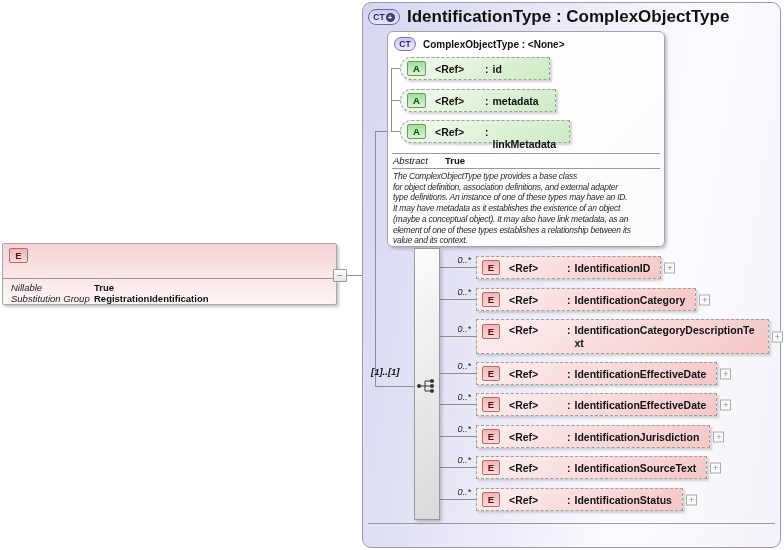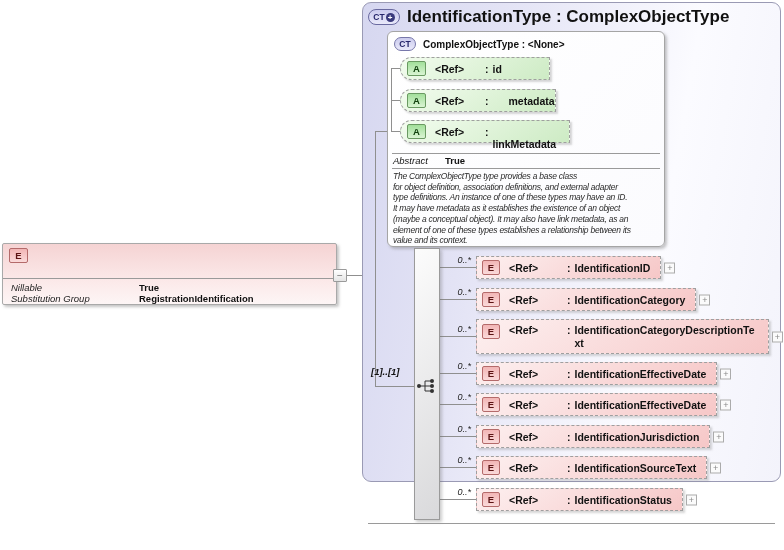--- a/index.html
+++ b/index.html
@@ -20,30 +20,30 @@
   .emt{display:flex;align-items:flex-start;padding:4px 6px 2px 6px;}
   .icon-e{display:inline-block;width:17px;height:13px;line-height:13px;text-align:center;
     font-size:9.5px;font-weight:bold;color:#5c1414;border:1px solid #b46a6a;border-radius:2px;
     background:linear-gradient(180deg,#f2b6b6,#fad9d9);flex:0 0 auto;}
   .lt{margin-left:9px;font-size:11.5px;font-weight:bold;line-height:13px;display:flex;align-items:flex-start;}
   .lt .nm{display:inline-block;width:216px;word-break:break-all;}
   .lt .tp{white-space:nowrap;margin-left:2px;}
   .sep{border-top:1px solid #9a9a9a;margin:0;}
   .elem-main .sep{position:absolute;left:0;right:0;top:34px;}
   .props{position:absolute;left:8px;top:38px;right:4px;font-size:9.5px;line-height:11px;}
-  .prow{display:flex;gap:45px;}
+  .prow{display:flex;}
   .plabel{font-style:italic;width:83px;flex:0 0 auto;color:#222;}
   .pvalue{font-weight:bold;color:#111;}
 
   .toggle{position:absolute;width:14px;height:13px;box-sizing:border-box;border:1px solid #9a9a9a;
     background:linear-gradient(180deg,#ffffff,#e4e4e4);color:#707070;font-size:10px;line-height:11px;
     text-align:center;border-radius:1px;}
 
   
-  .type-box{position:absolute;left:362px;top:2px;width:419px;height:480px;box-sizing:border-box;
+  .type-box{position:absolute;left:362px;top:2px;width:419px;height:546px;box-sizing:border-box;
     border:1px solid #9a9ab4;border-radius:9px;
     background:linear-gradient(100deg,#d6d7f0 0%,#e3e3f5 28%,#fbfbff 68%,#f3f3fb 100%);}
   .tb-title{position:absolute;left:5px;top:4px;display:flex;align-items:center;}
   .icon-ctp{display:inline-flex;align-items:center;justify-content:center;width:30px;height:14px;
     border:1px solid #6a6aa0;border-radius:8px;background:linear-gradient(180deg,#cbcbee,#e9e9fa);
     font-size:8.5px;font-weight:bold;color:#26266a;flex:0 0 auto;}
   .ctp-circle{display:inline-block;width:9px;height:9px;margin-left:1px;border-radius:50%;
     background:#3a3a7c;color:#fff;font-size:8px;line-height:9px;text-align:center;font-weight:bold;}
   .tb-title .tt{margin-left:7px;font-size:17px;font-weight:bold;}
 
@@ -162,21 +162,21 @@
       <div class="a-row" style="left:12px;top:25px;width:150px;">
         <span class="icon-a">A</span>
         <span class="ref">&lt;Ref&gt;</span>
         <span>:</span>
         <span class="ename" style="margin-left:4px;">id</span>
       </div>
       <div class="a-row" style="left:12px;top:57px;width:156px;">
         <span class="icon-a">A</span>
         <span class="ref">&lt;Ref&gt;</span>
         <span>:</span>
-        <span class="ename" style="margin-left:20px;">metadata</span>
+        <span class="ename" style="margin-left:4px;">metadata</span>
       </div>
       <div class="a-row" style="left:12px;top:88px;width:170px;">
         <span class="icon-a">A</span>
         <span class="ref">&lt;Ref&gt;</span>
         <span>:</span>
         <span class="ename" style="margin-left:4px;margin-top:25px;">linkMetadata</span>
       </div>
 
       <div class="bb-sep1"></div>
       <div class="abs-row">

